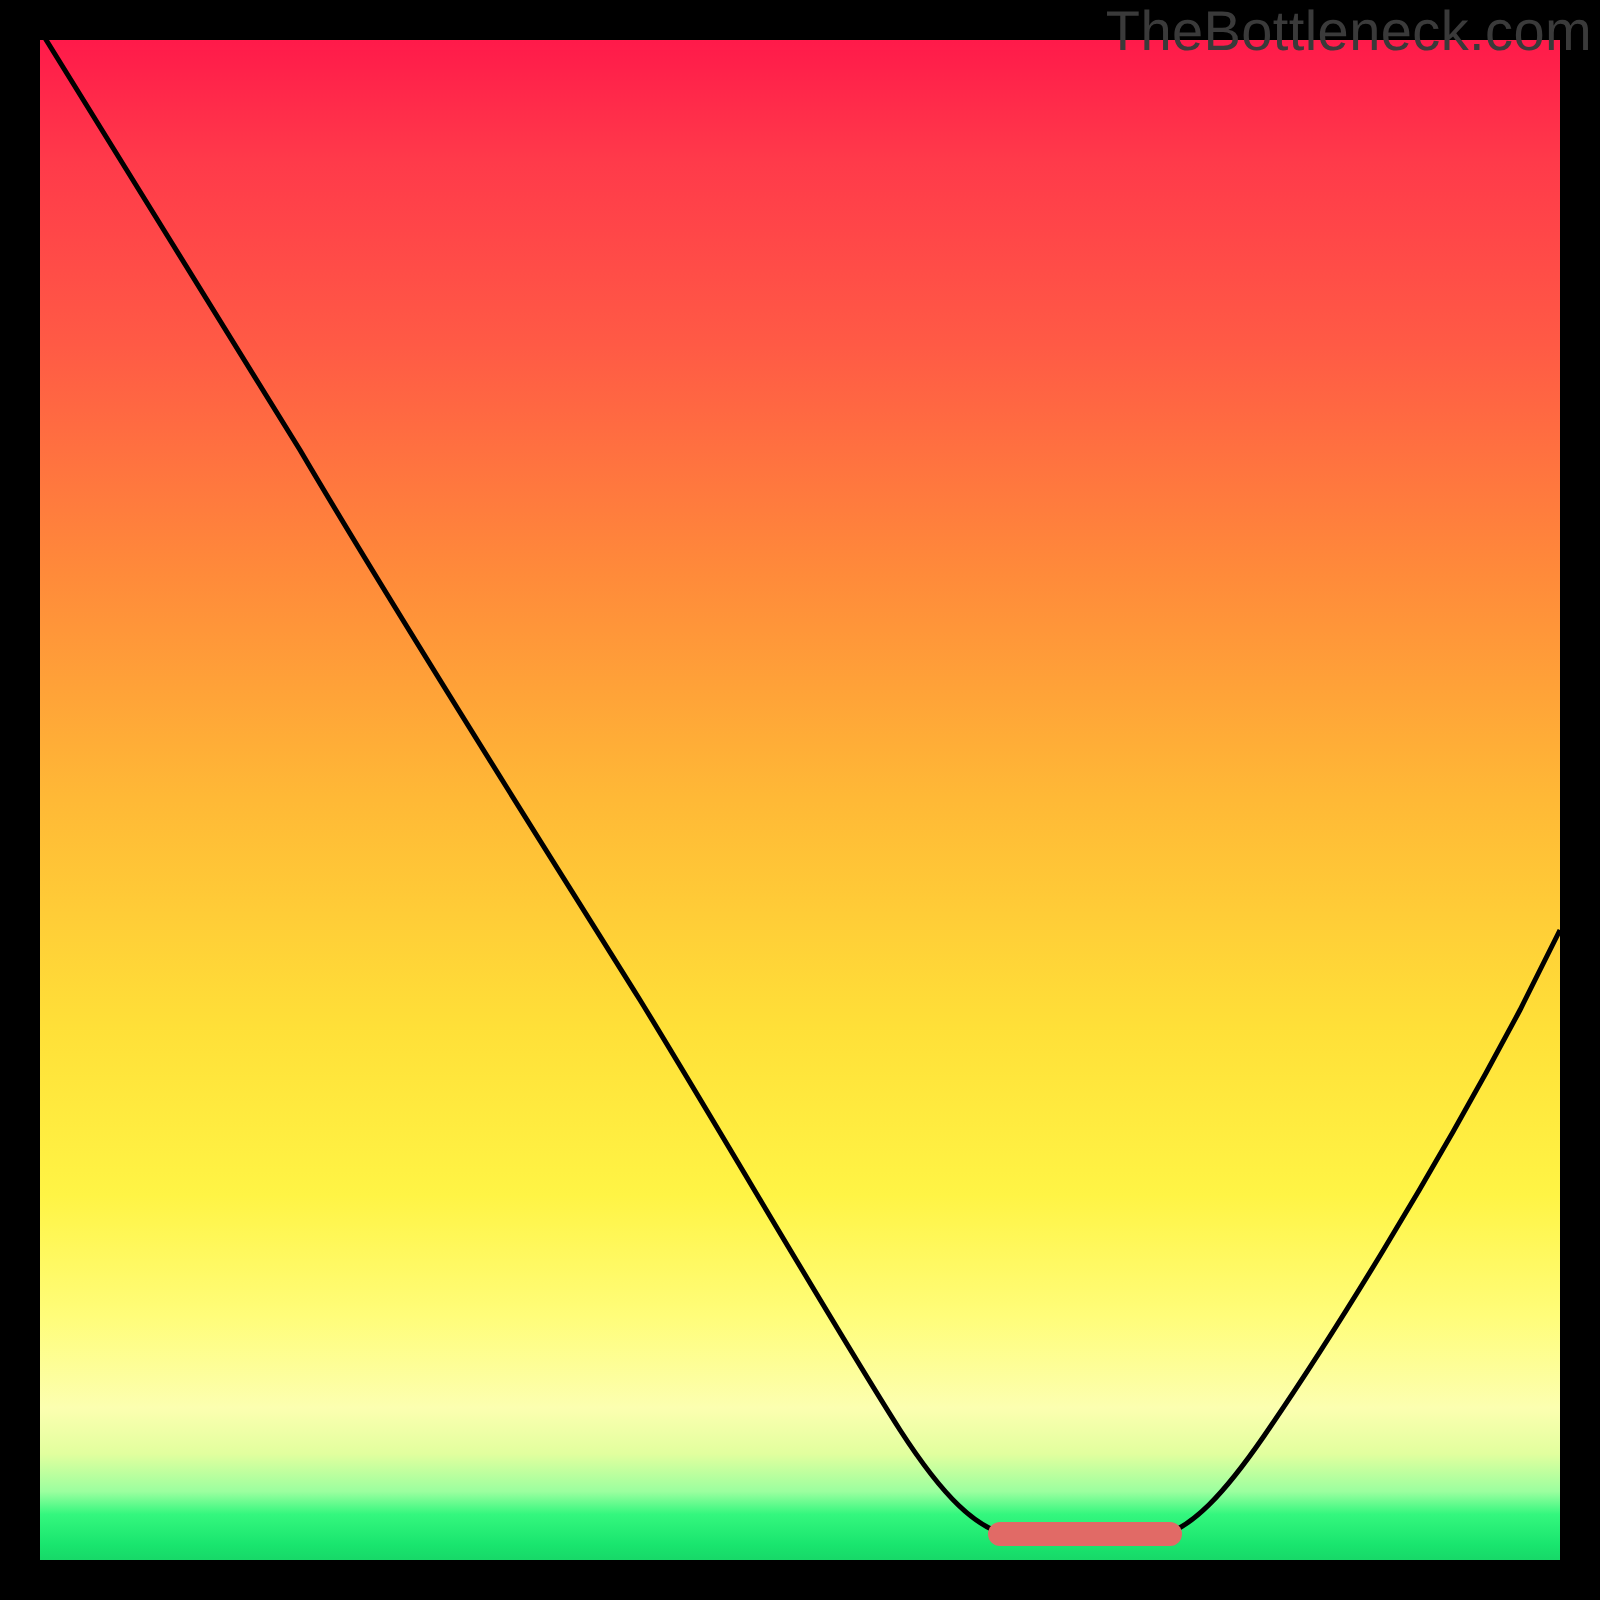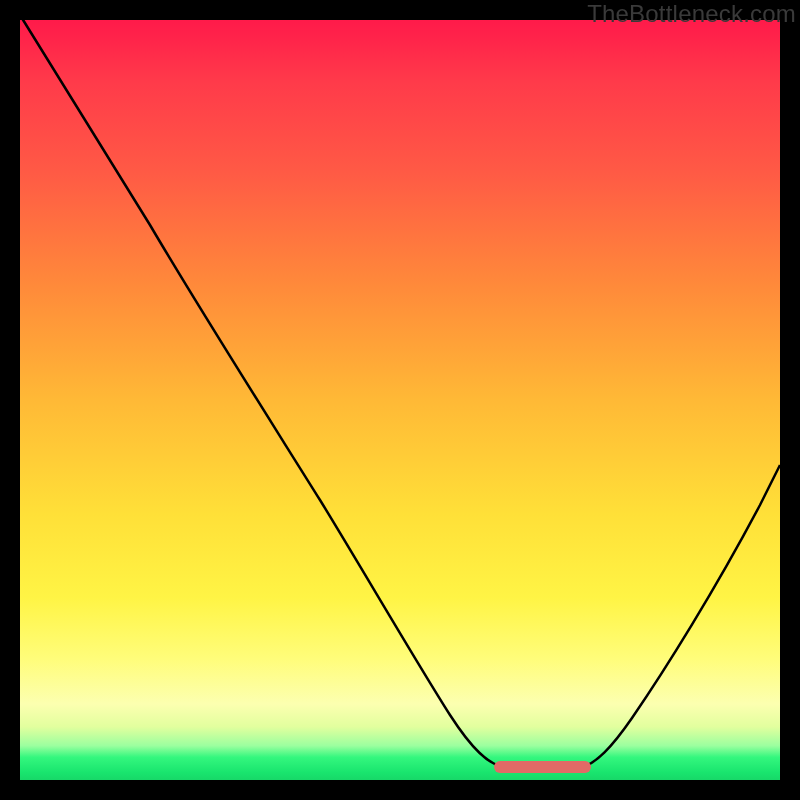--- a/index.html
+++ b/index.html
@@ -41,21 +41,21 @@
       #34f77e 97%,
       #19e56e 99%,
       #17d868 100%
     );
   }
   .watermark {
     position: absolute;
     right: 4px;
     top: 0px;
     color: #3a3a3a;
-    font-size: 24px;
+    font-size: 28px;
     font-weight: 500;
     letter-spacing: 0.2px;
     pointer-events: none;
   }
   svg.curve-layer {
     position: absolute;
     left: 0;
     top: 0;
     width: 760px;
     height: 760px;

